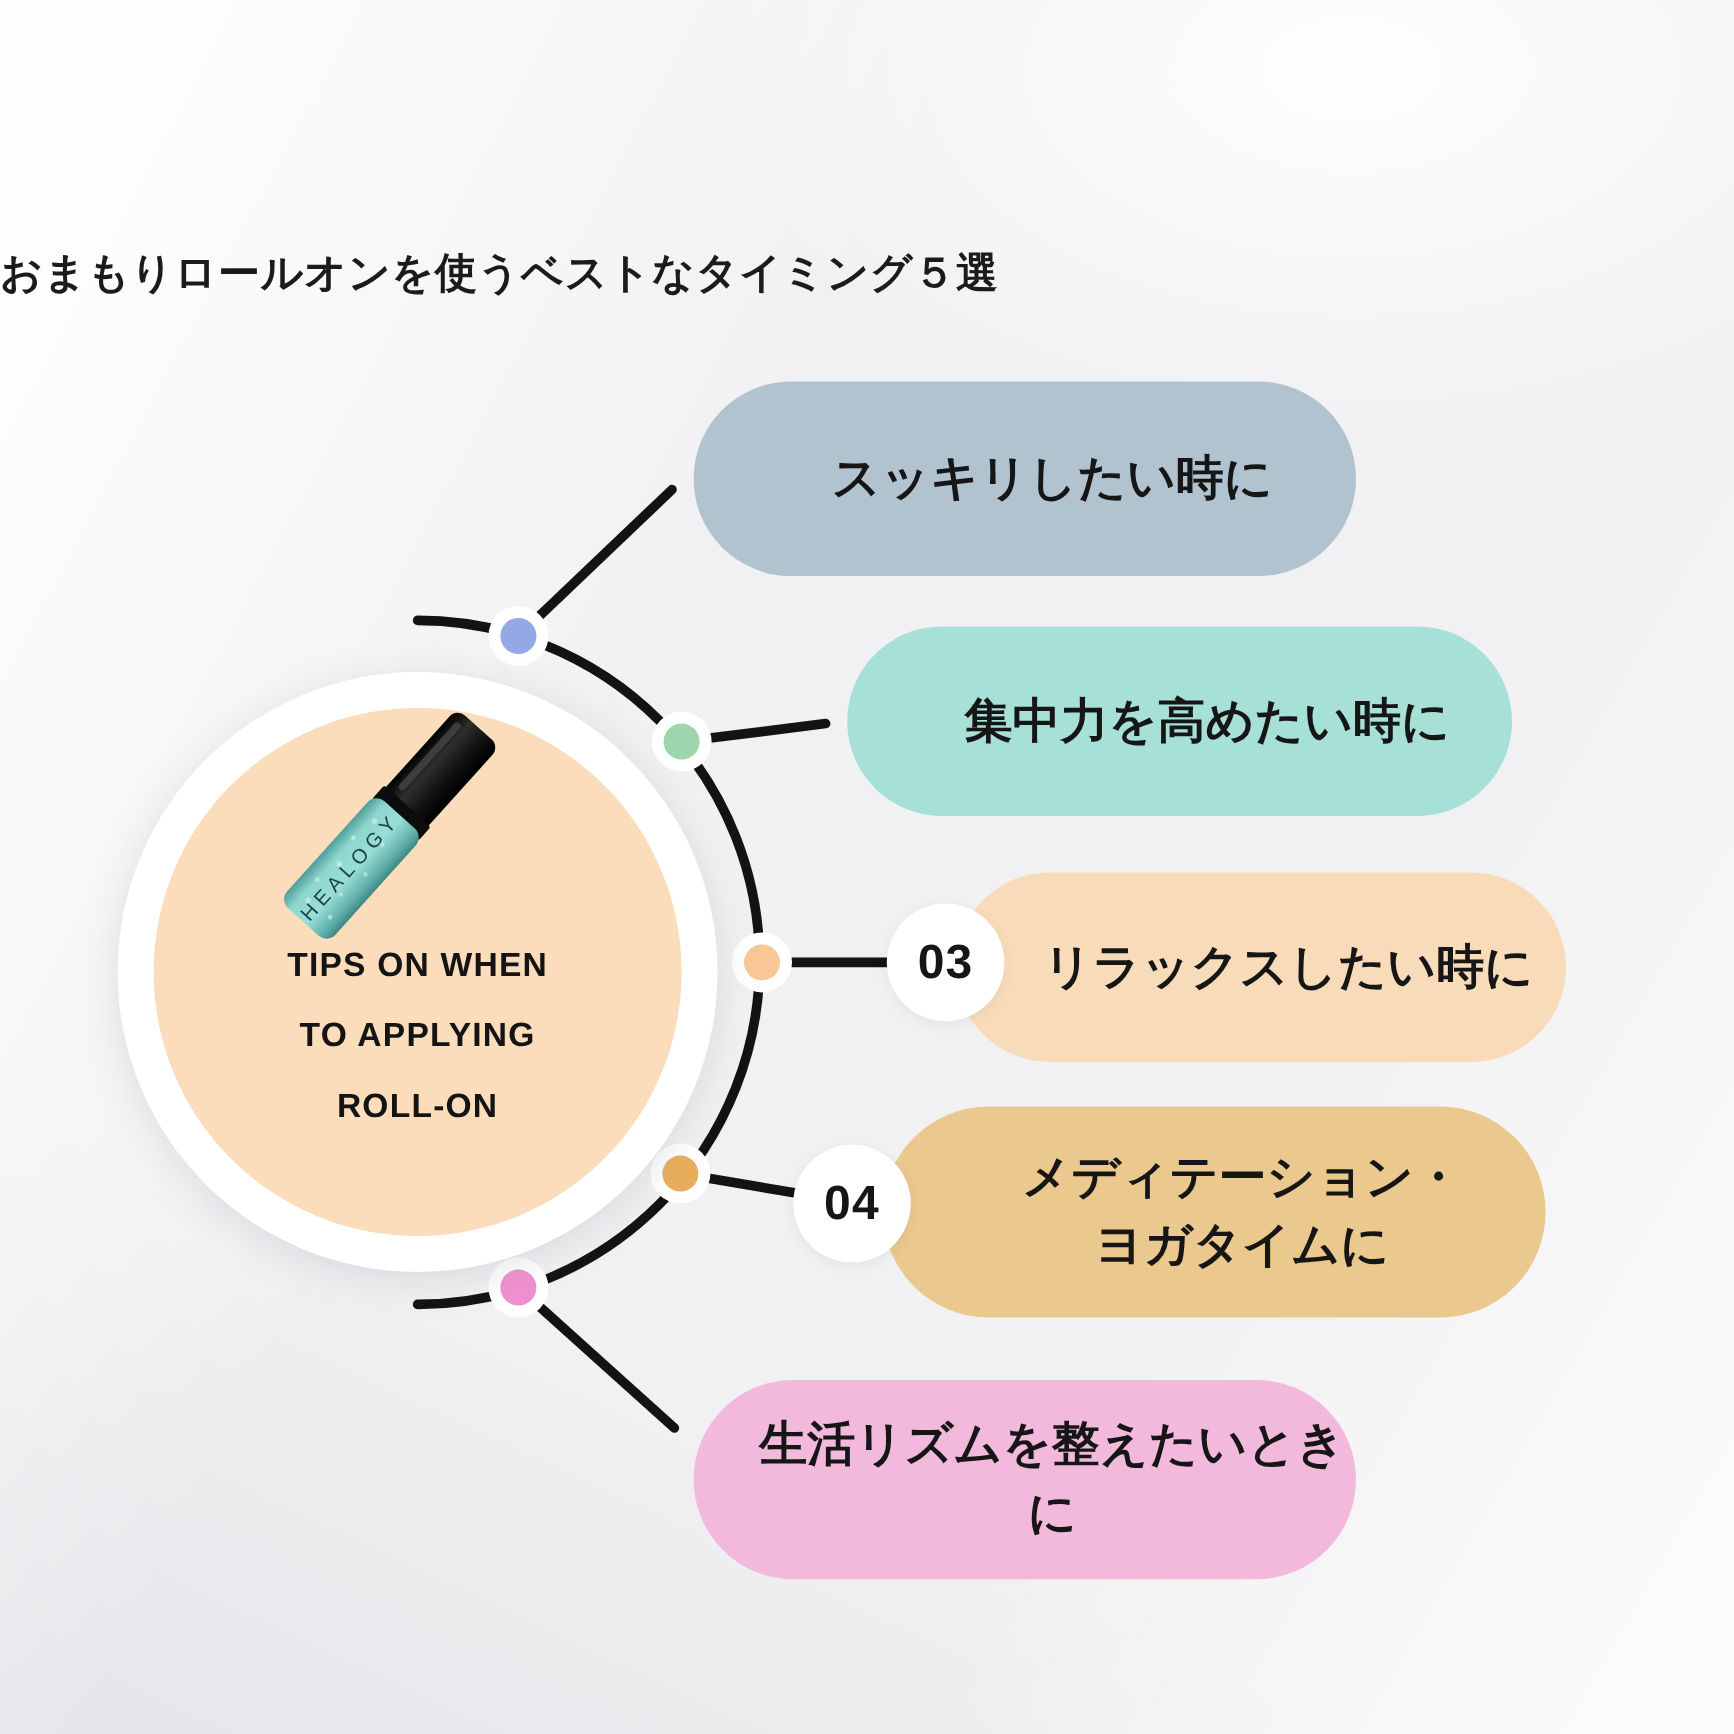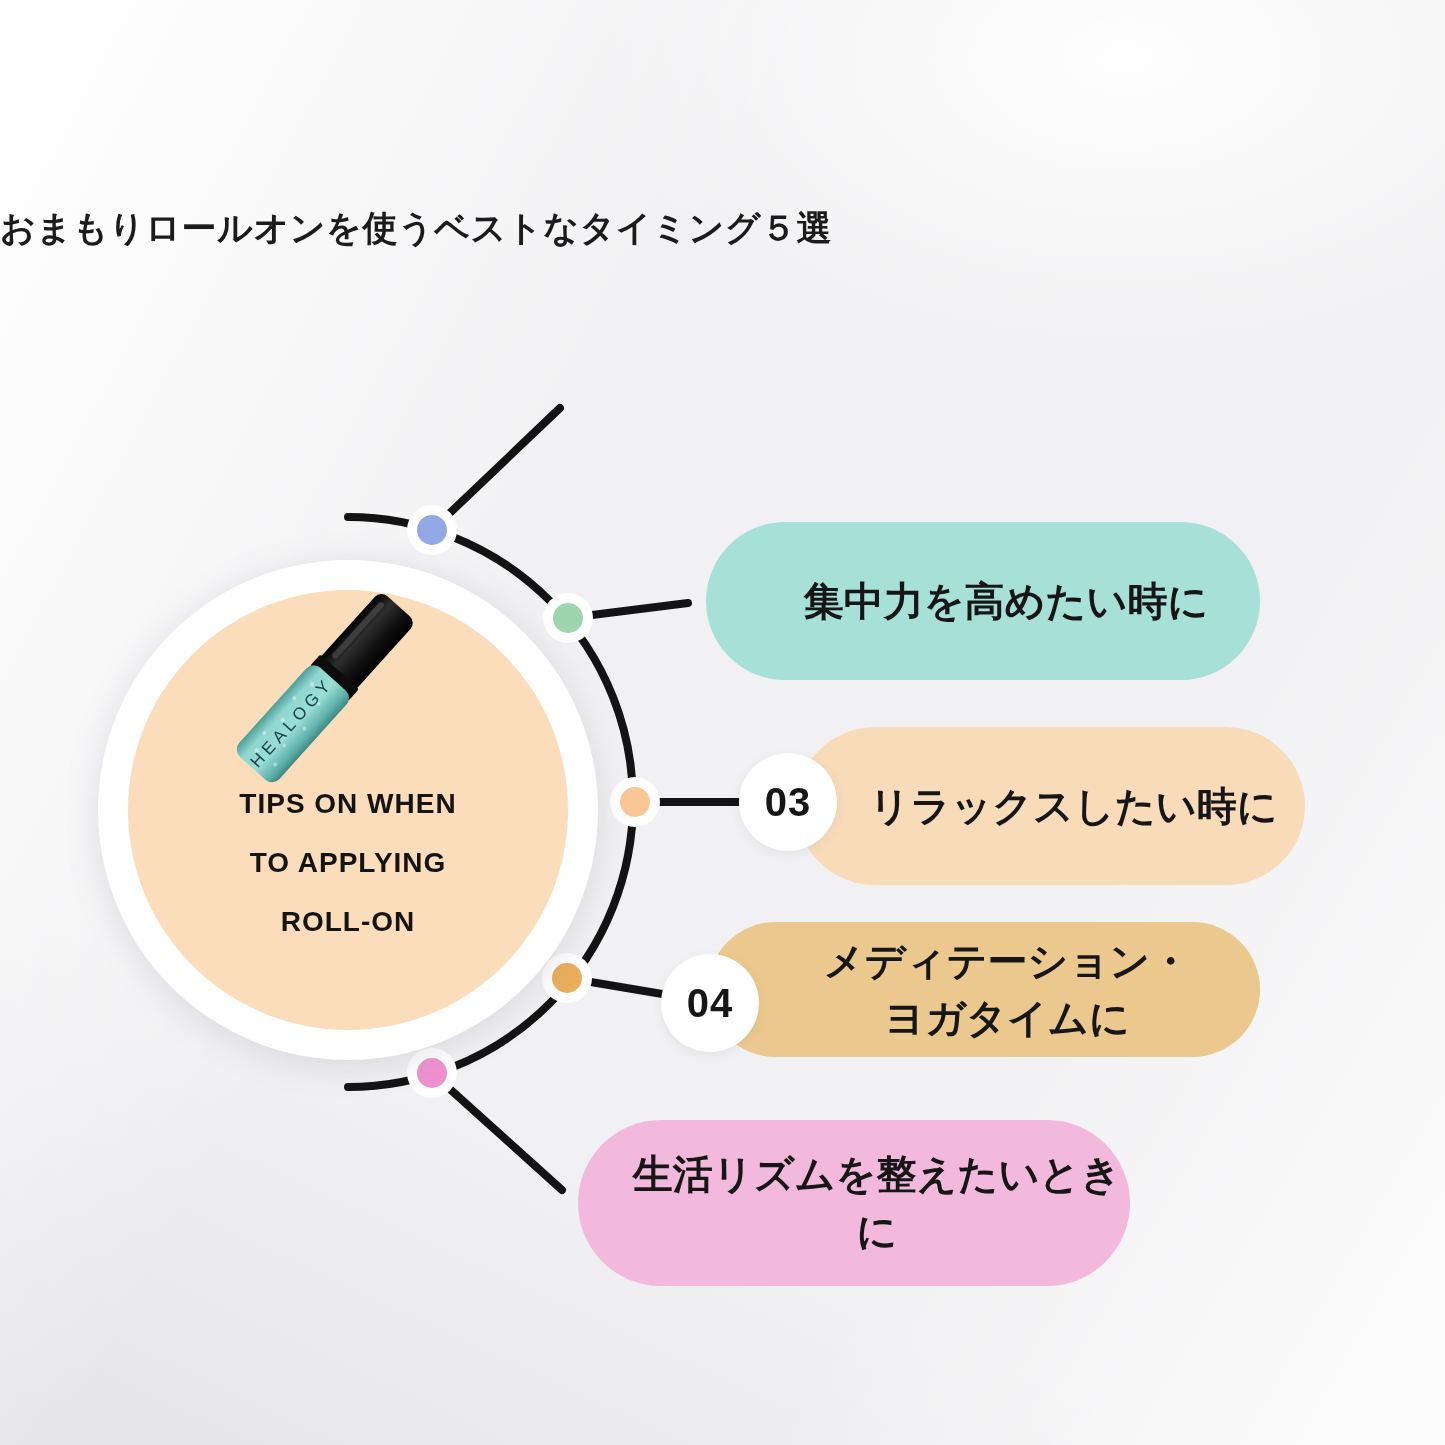--- a/index.html
+++ b/index.html
@@ -27,21 +27,21 @@
   .pill{
     position:absolute;border-radius:200px;
     display:flex;align-items:center;justify-content:center;
     font-size:40px;font-weight:bold;color:#161616;
     text-align:center;white-space:pre-line;line-height:1.42;
     padding-left:46px;box-sizing:border-box;
   }
   .pill-01{left:578px;top:318px;width:552px;height:162px;}
   .pill-02{left:706px;top:522px;width:554px;height:158px;text-align:right;}
   .pill-03{left:796px;top:727px;width:509px;height:158px;}
-  .pill-04{left:708px;top:922px;width:552px;height:135px;}
+  .pill-04{left:736px;top:922px;width:552px;height:176px;}
   .pill-05{left:578px;top:1120px;width:552px;height:166px;}
   
   .num{
     position:absolute;width:98px;height:98px;border-radius:50%;
     background:#ffffff;display:flex;align-items:center;justify-content:center;
     font-size:40px;font-weight:bold;color:#161616;letter-spacing:1px;
     box-shadow:0 3px 12px rgba(0,0,0,.06);
   }
   .num-01{left:521px;top:351px;}
   .num-02{left:651px;top:553px;}
@@ -86,25 +86,26 @@
         <circle cx="568" cy="618" r="15" style="fill: rgb(157, 213, 174);"></circle>
       <circle cx="635" cy="802" r="25" fill="#ffffff"></circle>
         <circle cx="635" cy="802" r="15" style="fill: rgb(248, 199, 149);"></circle>
       <circle cx="567" cy="978" r="25" fill="#ffffff"></circle>
         <circle cx="567" cy="978" r="15" style="fill: rgb(232, 174, 92);"></circle>
       <circle cx="432" cy="1073" r="25" fill="#ffffff"></circle>
         <circle cx="432" cy="1073" r="15" style="fill: rgb(239, 145, 208);"></circle>
     </g>
   </svg>
 
+  <div class="pill pill-01" style="background-color: rgb(178, 195, 208);">スッキリしたい時に</div>
   <div class="pill pill-02" style="background-color: rgb(166, 224, 214);">集中力を高めたい時に</div>
   <div class="pill pill-03" style="background-color: rgb(248, 220, 186);">リラックスしたい時に</div>
   <div class="pill pill-04" style="background-color: rgb(235, 200, 141);">メディテーション・
 ヨガタイムに</div>
-  <div class="pill pill-05" style="background-color: rgb(242, 185, 220);">生活リズムを整えたいときに</div>
+  <div class="pill pill-05" style="background-color: rgb(242, 185, 220); margin-top: 30px;">生活リズムを整えたいときに</div>
 
   <div class="num num-03">03</div>
   <div class="num num-04">04</div>
 
   <div class="center-circle">
     <div class="center-inner" style="background-color: rgb(251, 220, 187);"></div>
 
     <svg class="bottle-svg" viewBox="0 0 500 500">
       <defs>
         <linearGradient id="bodyGrad" x1="0" y1="0" x2="1" y2="0">

